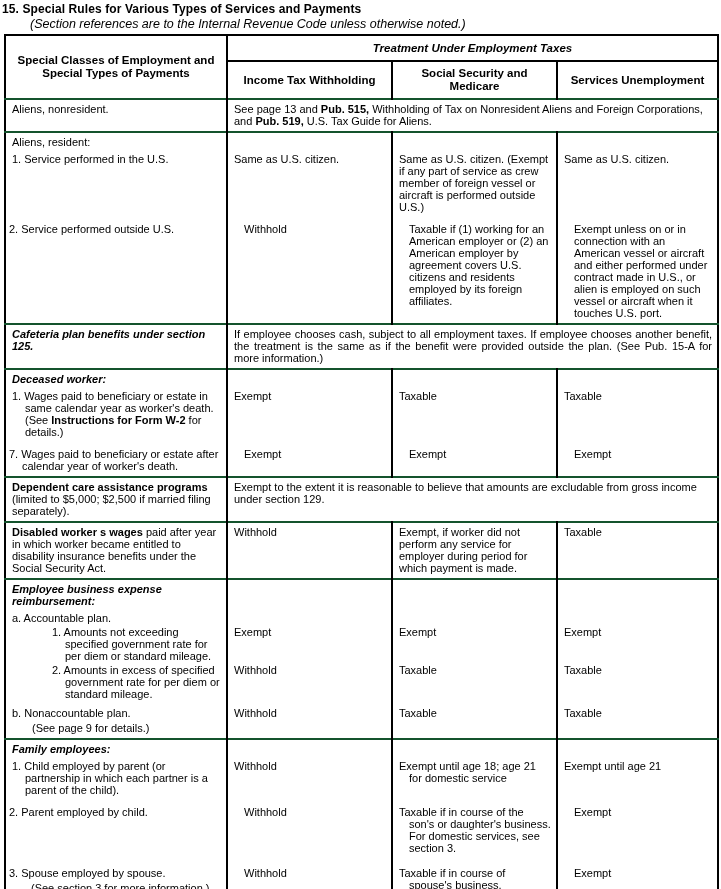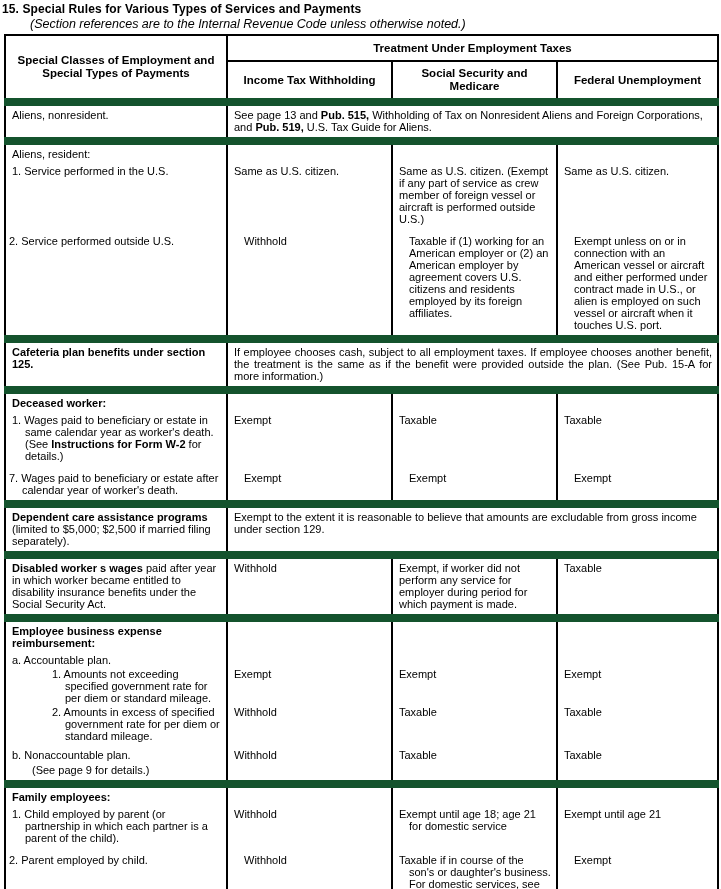--- a/index.html
+++ b/index.html
@@ -50,27 +50,27 @@
   }
   thead th {
     text-align: center;
     font-weight: bold;
     font-size: 11.5px;
     line-height: 13px;
     vertical-align: middle;
     padding: 2px 4px;
   }
   thead th.hdr-col1 { height: 54px; }
-  thead th.hdr-span { height: 20px; }
+  thead th.hdr-span { height: 20px; font-style: italic; }
   thead tr.subhdr th { height: 32px; border-top: 2px solid #000; }
 
-  tbody.section { border-top: 8px solid #14532d; }
+  tbody.section { border-top: 2px solid #14532d; }
   .vline { border-left: 2px solid #000; }
 
-  .bold { font-weight: bold; }
+  .bold { font-weight: bold; font-style: italic; }
   .justify { text-align: justify; }
 
   
   td.hang-num { padding-left: 19px; text-indent: -13px; }      
   td.hang-nested { padding-left: 59px; text-indent: -13px; }   
   td.hang-alpha { padding-left: 17px; text-indent: -11px; }    
   td.cell-hang { padding-left: 16px; text-indent: -10px; }     
 
   tr.tight td { padding-top: 1px; padding-bottom: 1px; }
   tr.gap td { padding-top: 9px; padding-left: 16px; }
@@ -95,21 +95,21 @@
     </colgroup>
 
     <thead>
       <tr>
         <th rowspan="2" class="hdr-col1">Special Classes of Employment and Special Types of Payments</th>
         <th colspan="3" class="vline hdr-span">Treatment Under Employment Taxes</th>
       </tr>
       <tr class="subhdr">
         <th class="vline">Income Tax Withholding</th>
         <th class="vline">Social Security and Medicare</th>
-        <th class="vline">Federal Unemployment</th>
+        <th class="vline">Services Unemployment</th>
       </tr>
     </thead>
 
     <tbody class="section">
       <tr>
         <td>Aliens, nonresident.</td>
         <td colspan="3" class="vline">See page 13 and <b>Pub. 515,</b> Withholding of Tax on Nonresident Aliens and Foreign Corporations, and <b>Pub. 519,</b> U.S. Tax Guide for Aliens.</td>
       </tr>
     </tbody>
 

